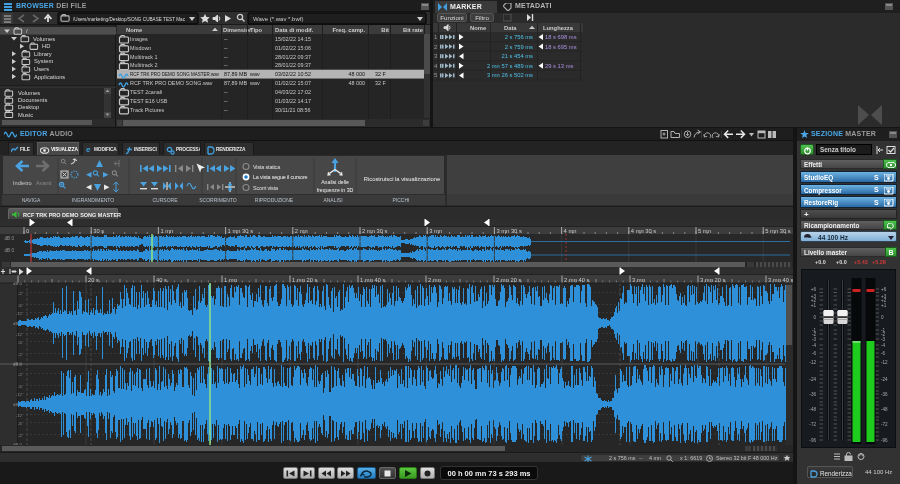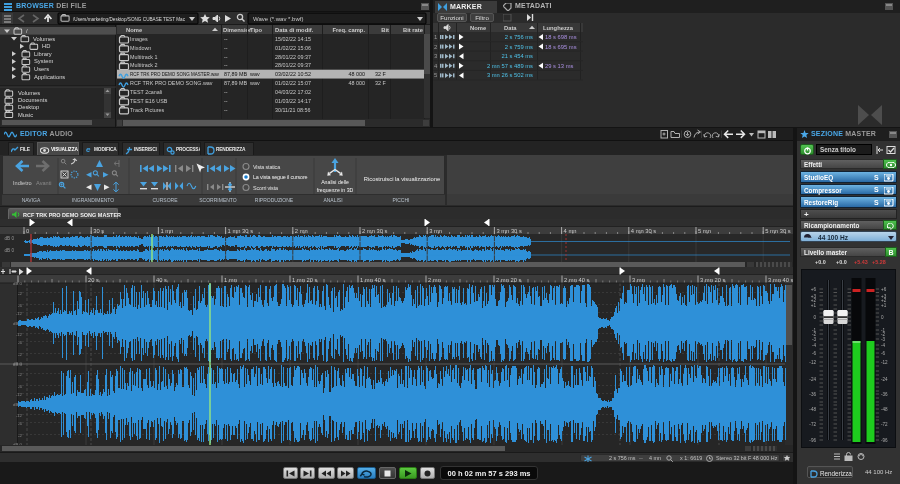--- a/index.html
+++ b/index.html
@@ -1270,13 +1270,13 @@
     <div class="abs" style="left:399px;top:5px;width:18px;height:12px;background:linear-gradient(#5cc840,#3a9a22);border:1px solid #2a7a14;border-radius:2px">
       <svg class="abs" style="left:0;top:0" width="16" height="10">
         <polygon points="5,2 5,9 11.5,5.5" fill="#0a2a0a"></polygon>
       </svg>
     </div>
     <div class="abs" style="left:420px;top:5px;width:15px;height:12px;background:linear-gradient(#e0e0e0,#b0b0b0);border:1px solid #777;border-radius:2px">
       <svg class="abs" style="left:0;top:0" width="13" height="10">
         <circle cx="6.5" cy="5.5" r="3" fill="#222"></circle>
       </svg>
     </div>
-    <div class="abs" style="left:440px;top:4px;width:98px;height:14px;background:#0a0a0a;border:1px solid #333;border-radius:3px;color:#f0f0f0;font-size:7.5px;font-weight:bold;text-align:center;line-height:14px;white-space:nowrap">00 h 02 mn 57 s 293 ms</div>
+    <div class="abs" style="left:440px;top:4px;width:98px;height:14px;background:#0a0a0a;border:1px solid #333;border-radius:3px;color:#f0f0f0;font-size:7.5px;font-weight:bold;text-align:center;line-height:14px;white-space:nowrap">00 h 00 mn 73 s 293 ms</div>
   </div>
 </body></html>

